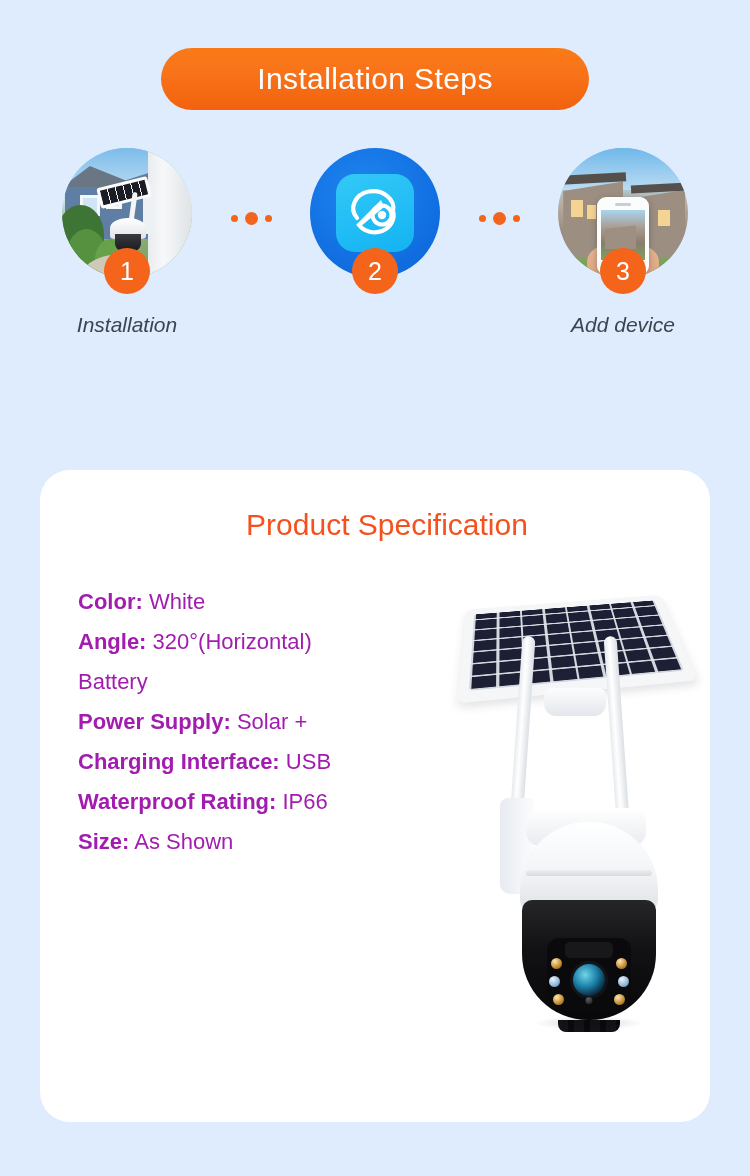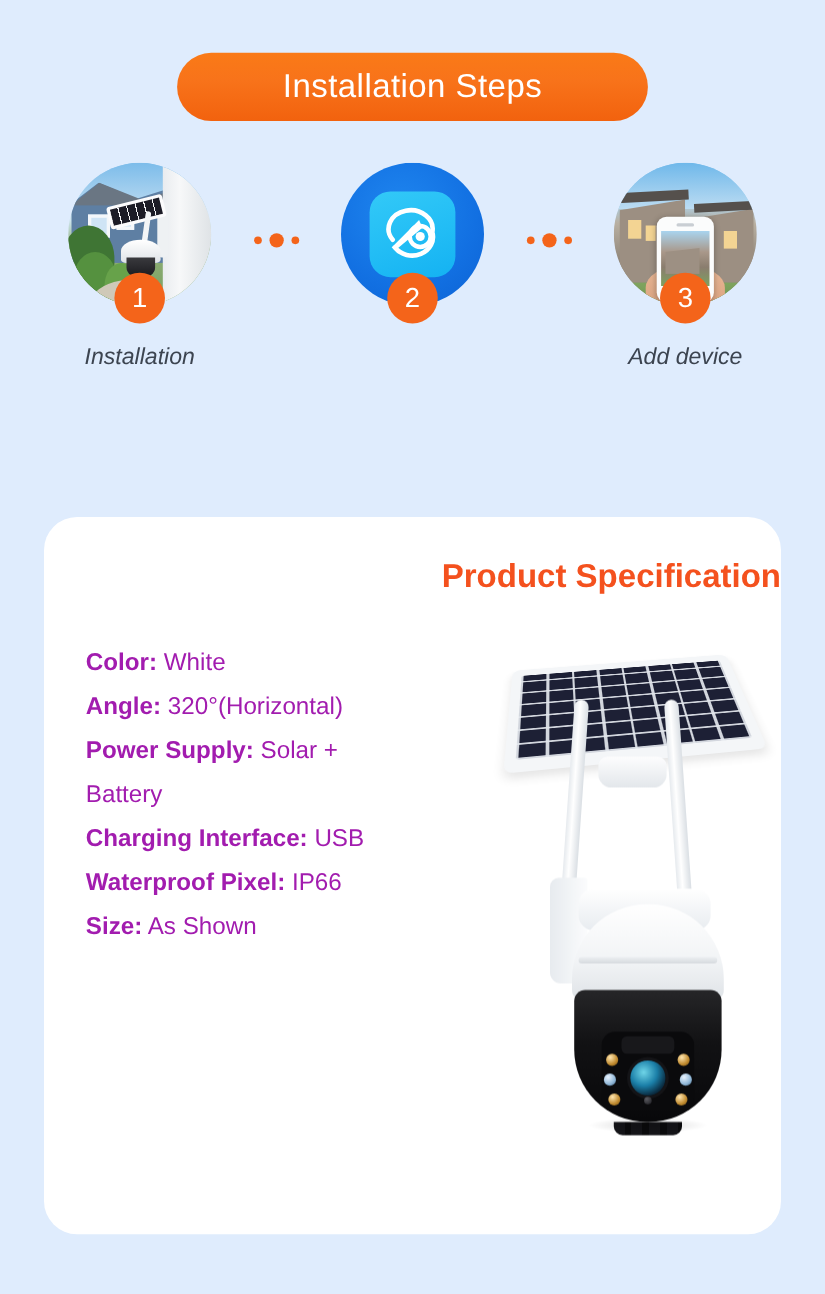--- a/index.html
+++ b/index.html
@@ -200,24 +200,24 @@
   
   .card {
     position: absolute;
     left: 40px; top: 470px;
     width: 670px; height: 652px;
     background: #ffffff;
     border-radius: 30px;
   }
   .card-title {
     position: absolute; top: 38px; left: 0; width: 100%;
-    text-align: right;
+    text-align: center;
     color: #f4511e;
     font-size: 30px;
-    font-weight: bold;
+    font-weight: normal;
     padding-left: 24px;
   }
   .spec-list {
     position: absolute;
     left: 38px; top: 112px;
     width: 350px;
   }
   .spec-line {
     font-size: 22px;
     color: #a21caf;
@@ -433,30 +433,30 @@
   <div class="card-title">Product Specification</div>
 
   <div class="spec-list">
     <div class="spec-line">
       <b>Color:</b><span> White</span>
     </div>
     <div class="spec-line">
       <b>Angle:</b><span> 320°(Horizontal)</span>
     </div>
     <div class="spec-line">
+      <b></b><span>Battery</span>
+    </div>
+    <div class="spec-line">
       <b>Power Supply:</b><span> Solar +</span>
     </div>
     <div class="spec-line">
-      <b></b><span>Battery</span>
-    </div>
-    <div class="spec-line">
       <b>Charging Interface:</b><span> USB</span>
     </div>
     <div class="spec-line">
-      <b>Waterproof Pixel:</b><span> IP66</span>
+      <b>Waterproof Rating:</b><span> IP66</span>
     </div>
     <div class="spec-line">
       <b>Size:</b><span> As Shown</span>
     </div>
   </div>
 
   <div class="product">
     <div class="pv-panel">
       <div class="pv-cells"></div>
     </div>

